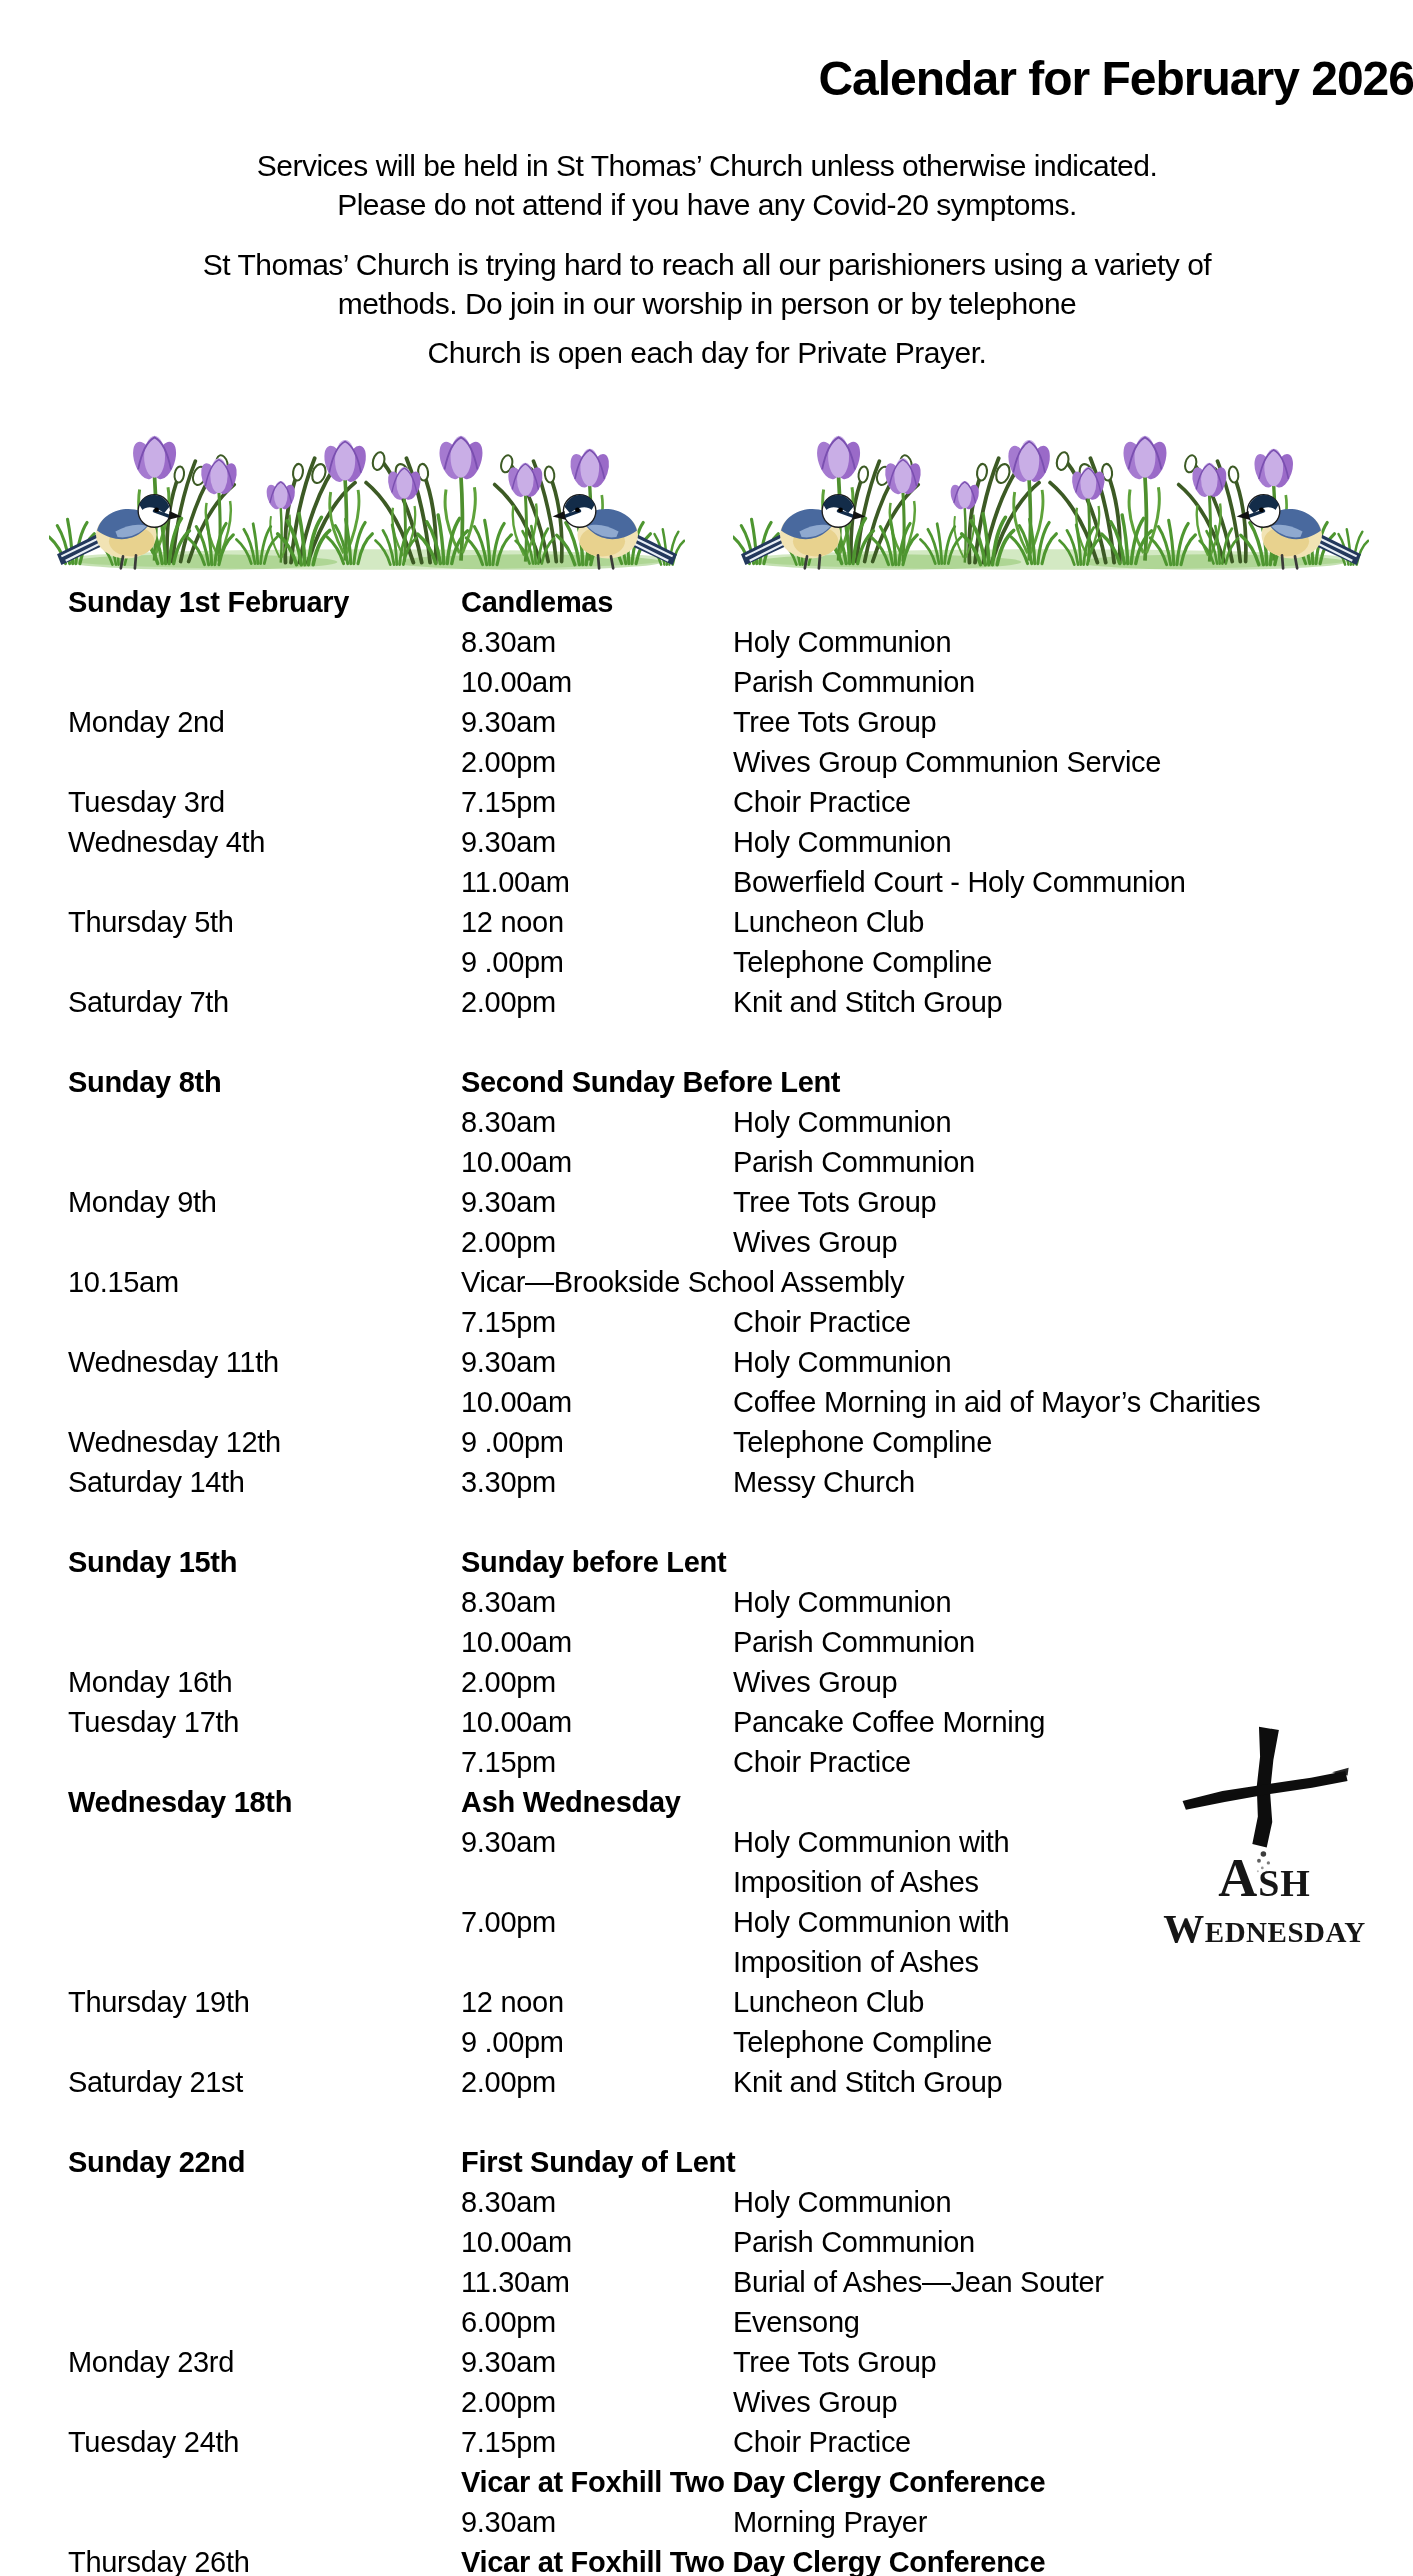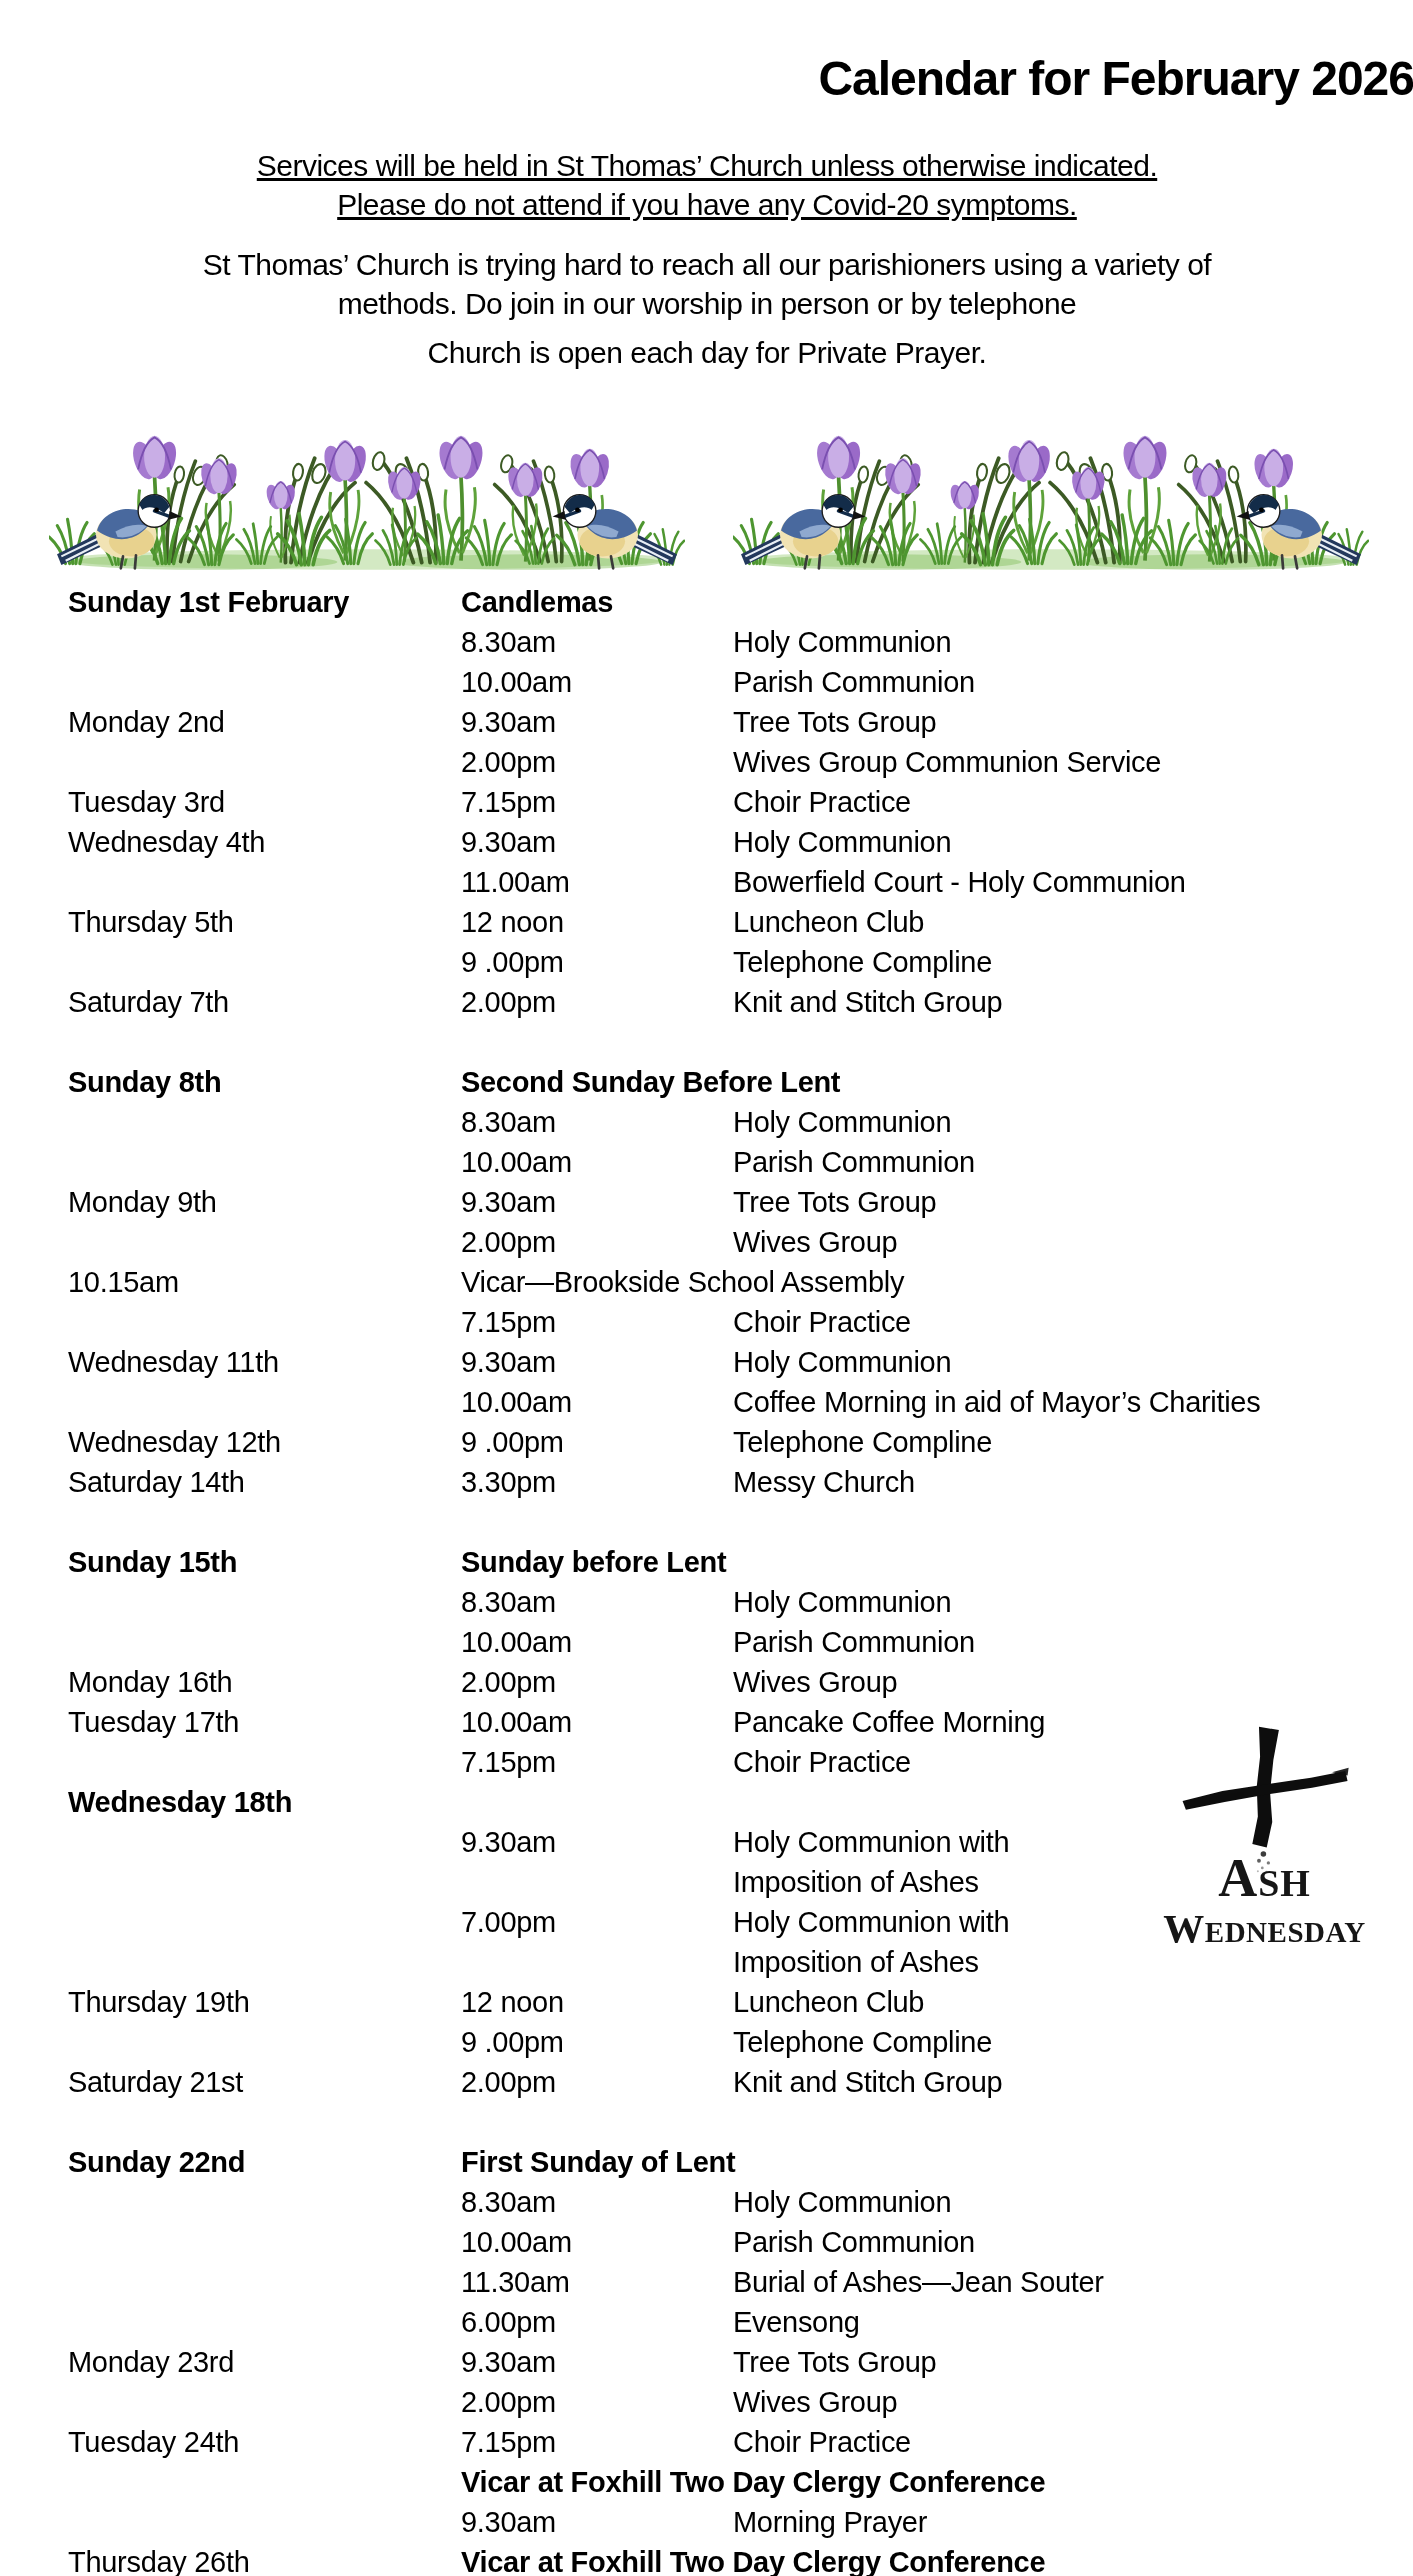--- a/index.html
+++ b/index.html
@@ -11,21 +11,21 @@
     overflow: hidden;
   }
   .title {
     position: absolute; top: 54px; left: 0; width: 1414px;
     margin: 0; text-align: right;
     font-size: 48px; font-weight: 700; letter-spacing: -1px;
     line-height: 1.05;
   }
   .intro { position: absolute; left: 0; width: 1414px; text-align: center; }
   .intro .iline { font-size: 30px; line-height: 39px; letter-spacing: -0.5px; white-space: nowrap; }
-  #para1 { top: 146px; text-decoration: underline; }
+  #para1 { top: 146px; }
   #para2 { top: 245px; }
   #para3 { top: 333px; }
 
   .borders {
     position: absolute; top: 411px; left: 49px;
     display: flex; gap: 48px;
   }
   .border-art { display: block; }
 
   .calendar { position: absolute; top: 582px; left: 0; width: 1414px; padding-left: 49px; box-sizing: border-box; }
@@ -309,20 +309,21 @@
         <div class="cell time">10.00am</div>
         <div class="cell event">Pancake Coffee Morning</div>
       </div>
       <div class="cal-row">
         <div class="cell day"></div>
         <div class="cell time">7.15pm</div>
         <div class="cell event">Choir Practice</div>
       </div>
       <div class="cal-row">
         <div class="cell day bold">Wednesday 18th</div>
+        <div class="cell heading">Ash Wednesday</div>
       </div>
       <div class="cal-row">
         <div class="cell day"></div>
         <div class="cell time">9.30am</div>
         <div class="cell event">Holy Communion with</div>
       </div>
       <div class="cal-row">
         <div class="cell day"></div>
         <div class="cell time"></div>
         <div class="cell event">Imposition of Ashes</div>

